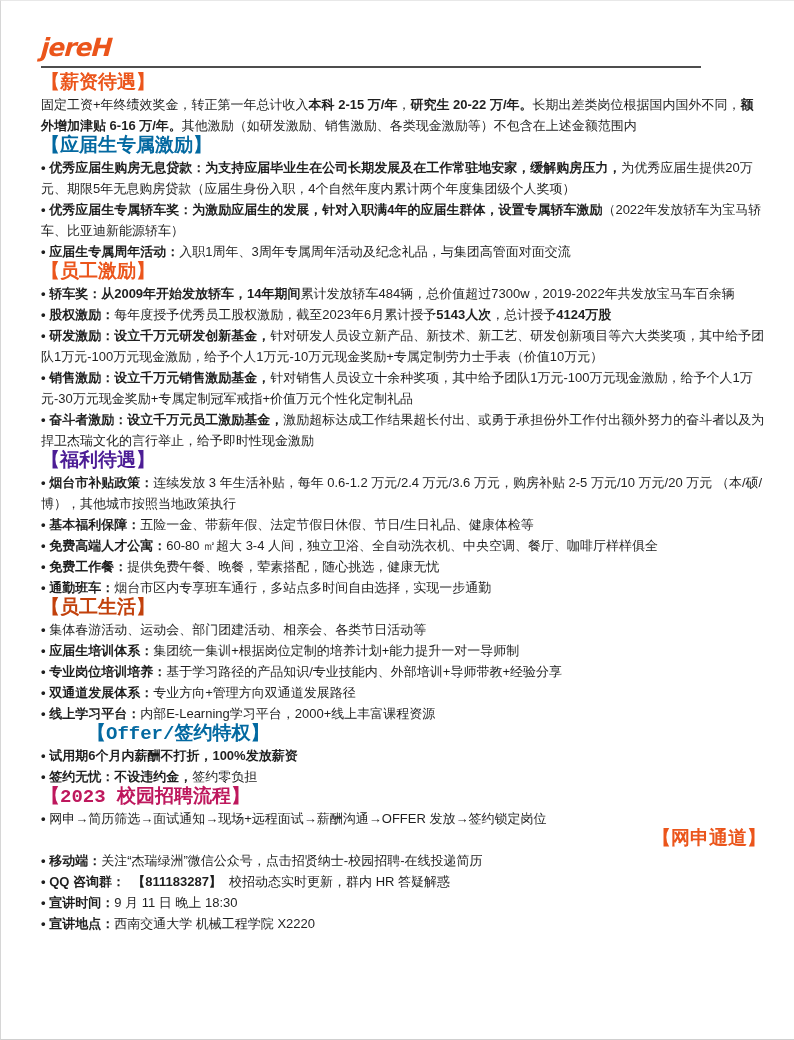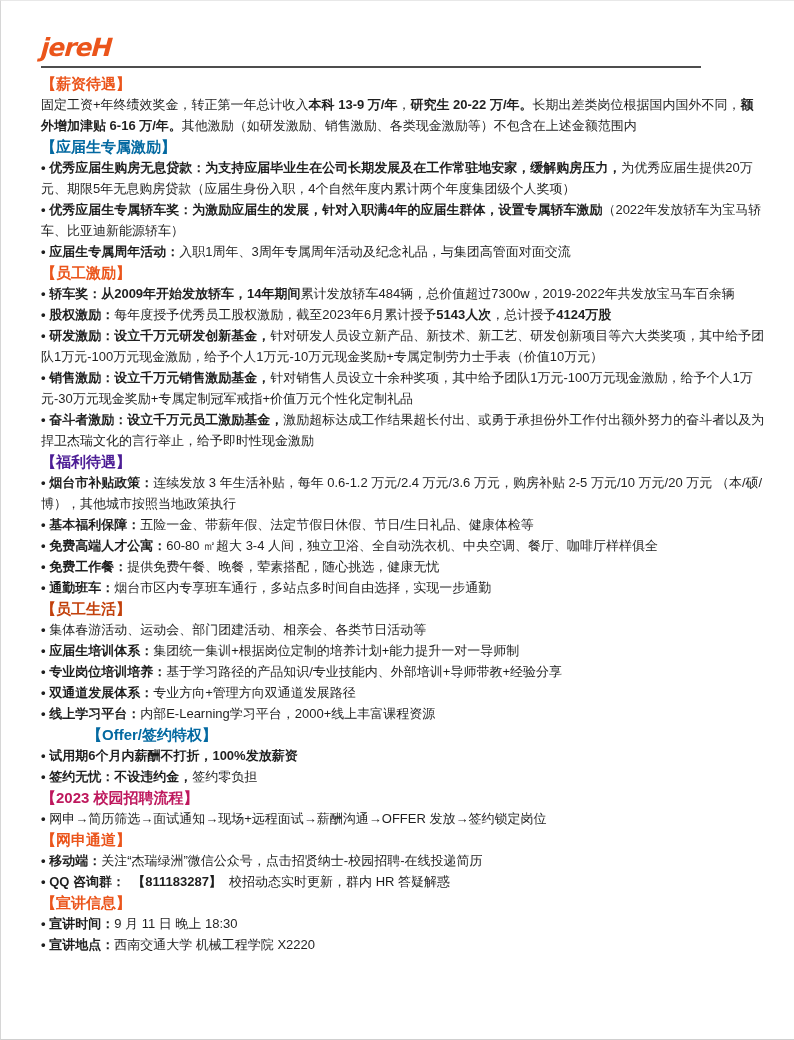--- a/index.html
+++ b/index.html
@@ -22,24 +22,25 @@
     font-style:italic;
     font-weight:900;
     font-size:25px;
     line-height:22px;
     letter-spacing:-1px;
     transform:skewX(-4deg);
   }
   .rule{height:2px;width:660px;margin-top:3px;}
   .doc{margin-top:5px;}
   .sec-title{
-    font-size:15px;
+    font-size:19px;
     font-weight:700;
     line-height:21px;
     white-space:pre-wrap;
+    font-family:Liberation Mono, monospace;
   }
   .para{
     margin:0;
     font-size:13px;
     line-height:21px;
     white-space:pre-wrap;
     word-break:break-word;
   }
   .seg{font-weight:400;}
   .seg.bold{font-weight:700;}
@@ -48,21 +49,21 @@
 </head>
 <body>
 
 <div class="page">
   <div class="logo-row">
     <span class="logo" style="color: rgb(235, 85, 27);">jereH</span>
   </div>
   <div class="rule" style="background: rgb(77, 77, 77);"></div>
   <div class="doc" style="color: rgb(31, 31, 31);">
       <div class="sec-title" style="color: rgb(235, 85, 27);">【薪资待遇】</div>
-      <p class="para"><span class="seg">固定工资+年终绩效奖金，转正第一年总计收入</span><span class="seg bold">本科 13-9 万/年</span><span class="seg">，</span><span class="seg bold">研究生 20-22 万/年。</span><span class="seg">长期出差类岗位根据国内国外不同，</span><span class="seg bold">额外增加津贴 6-16 万/年。</span><span class="seg">其他激励（如研发激励、销售激励、各类现金激励等）不包含在上述金额范围内</span></p>
+      <p class="para"><span class="seg">固定工资+年终绩效奖金，转正第一年总计收入</span><span class="seg bold">本科 2-15 万/年</span><span class="seg">，</span><span class="seg bold">研究生 20-22 万/年。</span><span class="seg">长期出差类岗位根据国内国外不同，</span><span class="seg bold">额外增加津贴 6-16 万/年。</span><span class="seg">其他激励（如研发激励、销售激励、各类现金激励等）不包含在上述金额范围内</span></p>
       <div class="sec-title" style="color: #0369a1;">【应届生专属激励】</div>
       <p class="para"><span class="bullet">• </span><span class="seg bold">优秀应届生购房无息贷款：为支持应届毕业生在公司长期发展及在工作常驻地安家，缓解购房压力，</span><span class="seg">为优秀应届生提供20万元、期限5年无息购房贷款（应届生身份入职，4个自然年度内累计两个年度集团级个人奖项）</span></p>
       <p class="para"><span class="bullet">• </span><span class="seg bold">优秀应届生专属轿车奖：为激励应届生的发展，针对入职满4年的应届生群体，设置专属轿车激励</span><span class="seg">（2022年发放轿车为宝马轿车、比亚迪新能源轿车）</span></p>
       <p class="para"><span class="bullet">• </span><span class="seg bold">应届生专属周年活动：</span><span class="seg">入职1周年、3周年专属周年活动及纪念礼品，与集团高管面对面交流</span></p>
       <div class="sec-title" style="color: rgb(235, 85, 27);">【员工激励】</div>
       <p class="para"><span class="bullet">• </span><span class="seg bold">轿车奖：从2009年开始发放轿车，14年期间</span><span class="seg">累计发放轿车484辆，总价值超过7300w，2019-2022年共发放宝马车百余辆</span></p>
       <p class="para"><span class="bullet">• </span><span class="seg bold">股权激励：</span><span class="seg">每年度授予优秀员工股权激励，截至2023年6月累计授予</span><span class="seg bold">5143人次</span><span class="seg">，总计授予</span><span class="seg bold">4124万股</span></p>
       <p class="para"><span class="bullet">• </span><span class="seg bold">研发激励：设立千万元研发创新基金，</span><span class="seg">针对研发人员设立新产品、新技术、新工艺、研发创新项目等六大类奖项，其中给予团队1万元-100万元现金激励，给予个人1万元-10万元现金奖励+专属定制劳力士手表（价值10万元）</span></p>
       <p class="para"><span class="bullet">• </span><span class="seg bold">销售激励：设立千万元销售激励基金，</span><span class="seg">针对销售人员设立十余种奖项，其中给予团队1万元-100万元现金激励，给予个人1万元-30万元现金奖励+专属定制冠军戒指+价值万元个性化定制礼品</span></p>
       <p class="para"><span class="bullet">• </span><span class="seg bold">奋斗者激励：设立千万元员工激励基金，</span><span class="seg">激励超标达成工作结果超长付出、或勇于承担份外工作付出额外努力的奋斗者以及为捍卫杰瑞文化的言行举止，给予即时性现金激励</span></p>
@@ -76,20 +77,19 @@
       <p class="para"><span class="bullet">• </span><span class="seg">集体春游活动、运动会、部门团建活动、相亲会、各类节日活动等</span></p>
       <p class="para"><span class="bullet">• </span><span class="seg bold">应届生培训体系：</span><span class="seg">集团统一集训+根据岗位定制的培养计划+能力提升一对一导师制</span></p>
       <p class="para"><span class="bullet">• </span><span class="seg bold">专业岗位培训培养：</span><span class="seg">基于学习路径的产品知识/专业技能内、外部培训+导师带教+经验分享</span></p>
       <p class="para"><span class="bullet">• </span><span class="seg bold">双通道发展体系：</span><span class="seg">专业方向+管理方向双通道发展路径</span></p>
       <p class="para"><span class="bullet">• </span><span class="seg bold">线上学习平台：</span><span class="seg">内部E-Learning学习平台，2000+线上丰富课程资源</span></p>
       <div class="sec-title" style="color: #0369a1; margin-left: 46px;">【Offer/签约特权】</div>
       <p class="para"><span class="bullet">• </span><span class="seg bold">试用期6个月内薪酬不打折，100%发放薪资</span></p>
       <p class="para"><span class="bullet">• </span><span class="seg bold">签约无忧：不设违约金，</span><span class="seg">签约零负担</span></p>
       <div class="sec-title" style="color: #be185d;">【2023 校园招聘流程】</div>
       <p class="para"><span class="bullet">• </span><span class="seg">网申→简历筛选→面试通知→现场+远程面试→薪酬沟通→OFFER 发放→签约锁定岗位</span></p>
-      <div class="sec-title" style="color: rgb(235, 85, 27);">【网申通道】</div>
+      <div class="sec-title" style="color: rgb(235, 85, 27); text-align: right;">【网申通道】</div>
       <p class="para"><span class="bullet">• </span><span class="seg bold">移动端：</span><span class="seg">关注“杰瑞绿洲”微信公众号，点击招贤纳士-校园招聘-在线投递简历</span></p>
       <p class="para"><span class="bullet">• </span><span class="seg bold">QQ 咨询群：  【811183287】 </span><span class="seg"> 校招动态实时更新，群内 HR 答疑解惑</span></p>
-      <div class="sec-title" style="color: rgb(235, 85, 27);">【宣讲信息】</div>
       <p class="para"><span class="bullet">• </span><span class="seg bold">宣讲时间：</span><span class="seg">9 月 11 日 晚上 18:30</span></p>
       <p class="para"><span class="bullet">• </span><span class="seg bold">宣讲地点：</span><span class="seg">西南交通大学 机械工程学院 X2220</span></p>
     </div>
 </div>
 
 </body></html>

